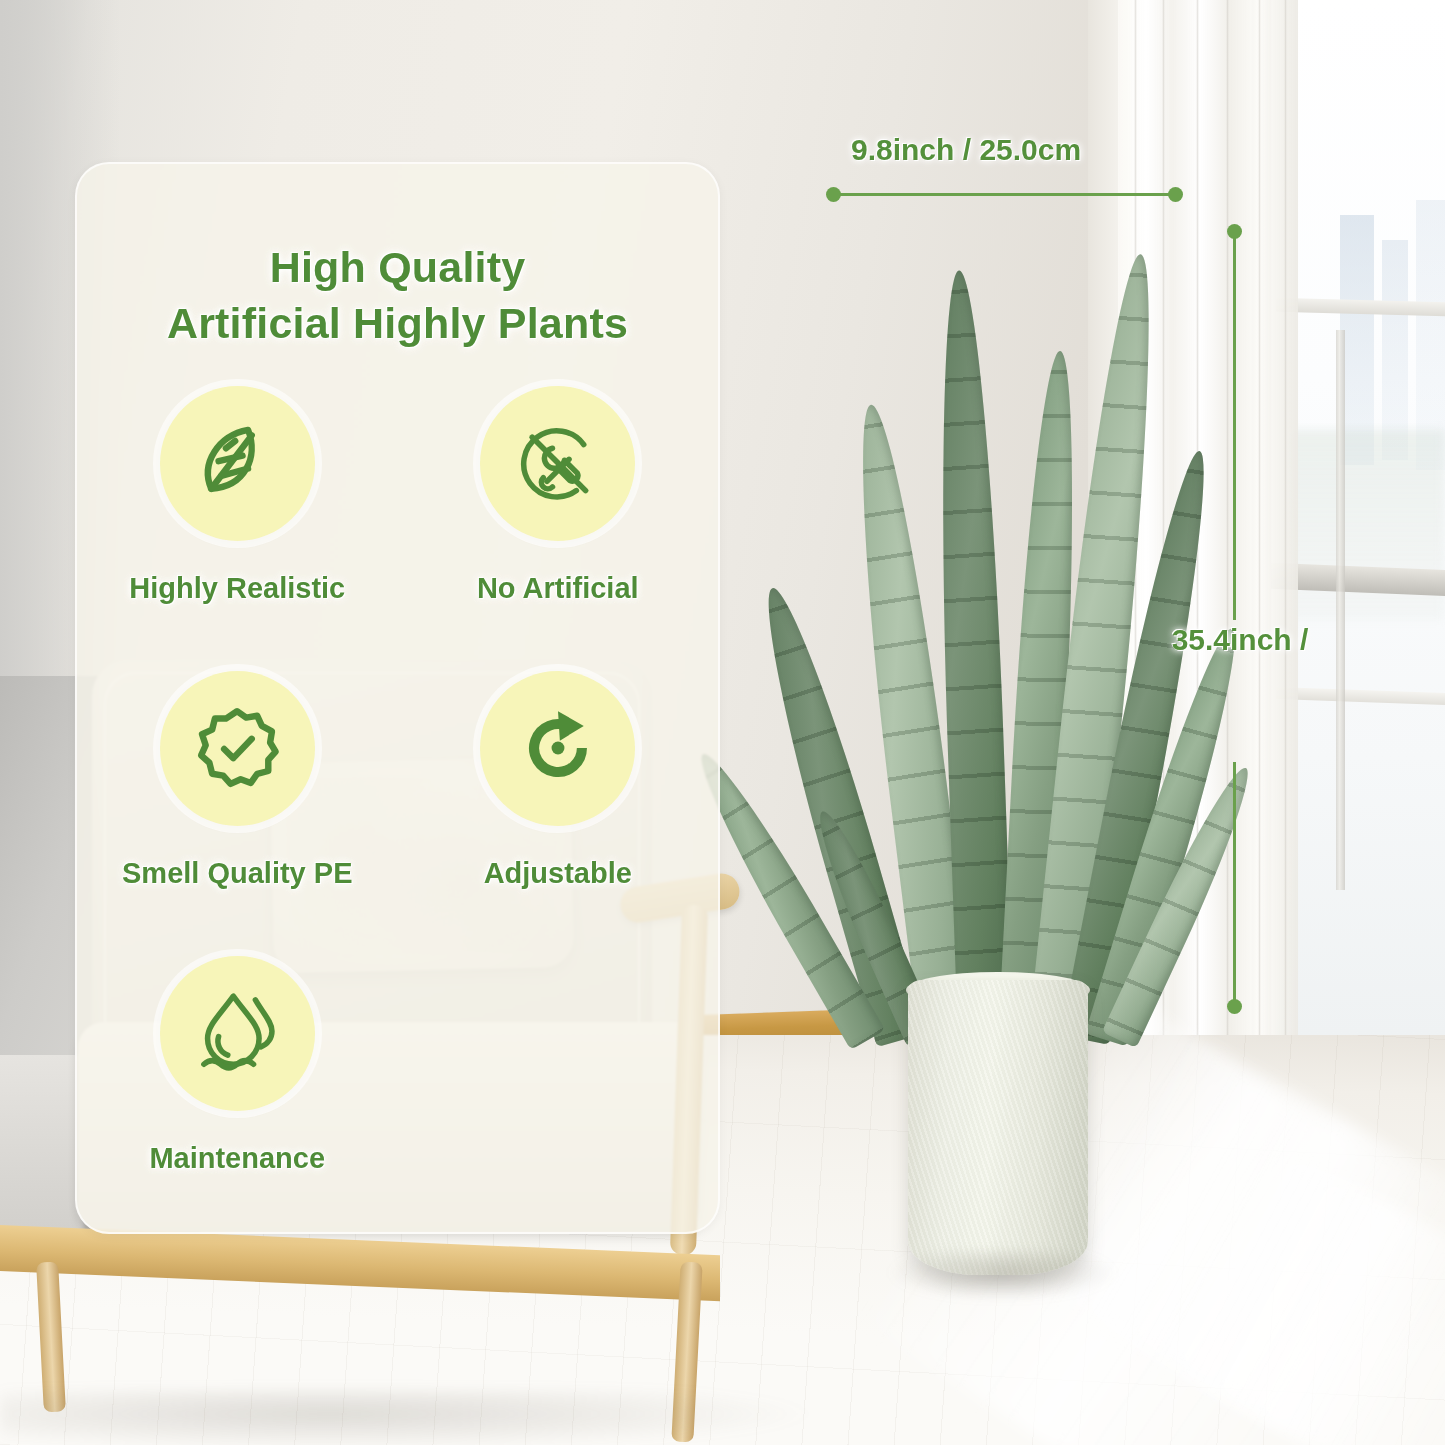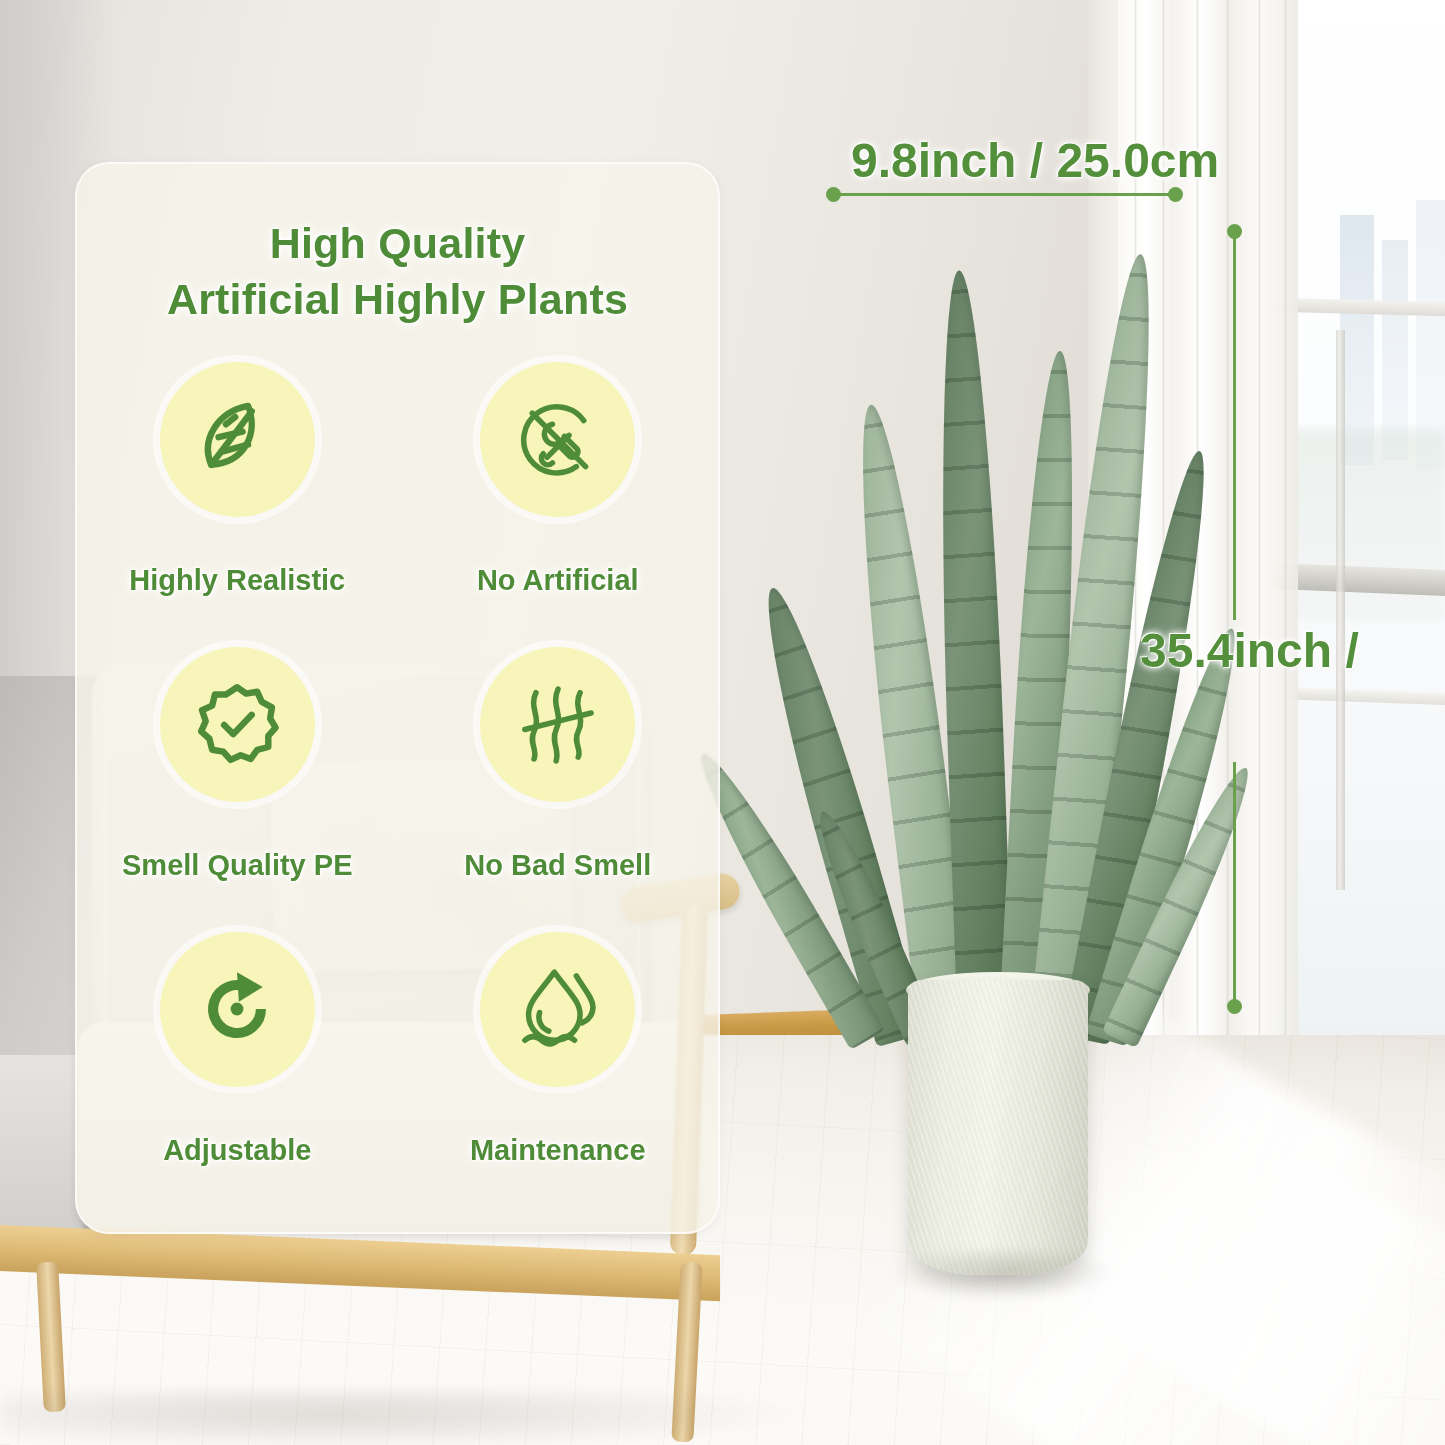--- a/index.html
+++ b/index.html
@@ -237,47 +237,47 @@
   
   .panel{
     position:absolute; left:75px; top:162px; width:645px; height:1072px;
     background:rgba(246,244,234,.80);
     border:2px solid rgba(255,255,255,.72);
     border-radius:34px;
     backdrop-filter:blur(1px);
     box-shadow:0 2px 10px rgba(0,0,0,.05);
   }
   .panel-title{
-    margin-top:52px; text-align:center;
+    margin-top:76px; text-align:center;
     font-size:43px; font-weight:bold; line-height:1.30;
     color:#4f8c38; letter-spacing:.2px;
     text-shadow:0 0 6px #fff, 0 0 10px #fff, 1px 1px 0 #fff, -1px -1px 0 #fff;
   }
   .feature-grid{
     margin-top:34px; display:grid;
     grid-template-columns:1fr 1fr; grid-template-rows:repeat(3,285px);
     justify-items:center;
   }
-  .feature{ display:flex; flex-direction:column; align-items:center;gap:16px; }
+  .feature{ display:flex; flex-direction:column; align-items:center; }
   .badge{
     width:155px; height:155px; border-radius:50%;
     background:#f7f5b9;
     box-shadow:0 0 0 7px rgba(255,255,255,.62), 0 2px 8px rgba(0,0,0,.05);
     display:flex; align-items:center; justify-content:center;
   }
   .badge svg{ width:92px; height:92px; display:block; }
   .feature-label{
     margin-top:31px; font-size:29px; font-weight:bold; color:#4f8c38;
     text-shadow:0 0 6px #fff, 0 0 9px #fff, 1px 1px 0 #fff, -1px -1px 0 #fff;
     white-space:nowrap;
   }
 
   
   .dim-text{
-    position:absolute; font-size:48px; font-weight:bold; color:#54903b;
+    position:absolute; font-size:30px; font-weight:bold; color:#54903b;
     text-shadow:0 0 6px #fff,0 0 10px #fff,1px 1px 0 #fff,-1px -1px 0 #fff;
     white-space:nowrap; line-height:1.22;
   }
   .dim-width-label{ left:851px; top:132px; }
   .dim-height-label{ left:1140px; top:622px; text-align:center; width:200px; }
 
   .dim-line-h{
     position:absolute; left:833px; top:193px; width:336px; height:3px;
     background:#6aa14c;
   }
@@ -413,31 +413,20 @@
       <div class="feature">
         <div class="badge">
           <svg viewBox="0 0 100 100" fill="none" stroke="#4f8c38" stroke-width="7" stroke-linecap="round" stroke-linejoin="round">
             <path d="M50 10 L60 17 L72 15 L77 26 L88 32 L86 44 L92 54 L84 63 L84 75 L72 78 L65 88 L54 84 L43 89 L35 80 L23 78 L20 66 L11 58 L16 47 L12 35 L23 30 L26 18 L38 18 Z"></path>
             <path d="M36 51 L46 61 L66 40"></path>
           </svg>
         </div>
         <div class="feature-label">Smell Quality PE</div>
       </div>
 
-      <div class="feature">
-        <div class="badge">
-          <svg viewBox="0 0 100 100" fill="none" stroke="#4f8c38" stroke-width="6" stroke-linecap="round" stroke-linejoin="round">
-            <path d="M26 16 C18 32 32 42 24 58 C18 70 28 78 24 88"></path>
-            <path d="M50 12 C42 30 56 40 48 56 C42 70 52 78 48 90"></path>
-            <path d="M74 16 C66 32 80 42 72 58 C66 70 76 78 72 86"></path>
-            <path d="M14 56 L86 38"></path>
-          </svg>
-        </div>
-        <div class="feature-label">No Bad Smell</div>
-      </div>
 
       <div class="feature">
         <div class="badge">
           <svg viewBox="0 0 100 100" fill="none" stroke="#4f8c38" stroke-width="11" stroke-linecap="butt" stroke-linejoin="round">
             <path d="M76 50 A26 26 0 1 1 62 27"></path>
             <path d="M50 10 L78 26 L52 42 Z" fill="#4f8c38" stroke="none"></path>
             <circle cx="50" cy="50" r="7" fill="#4f8c38" stroke="none"></circle>
           </svg>
         </div>
         <div class="feature-label">Adjustable</div>

